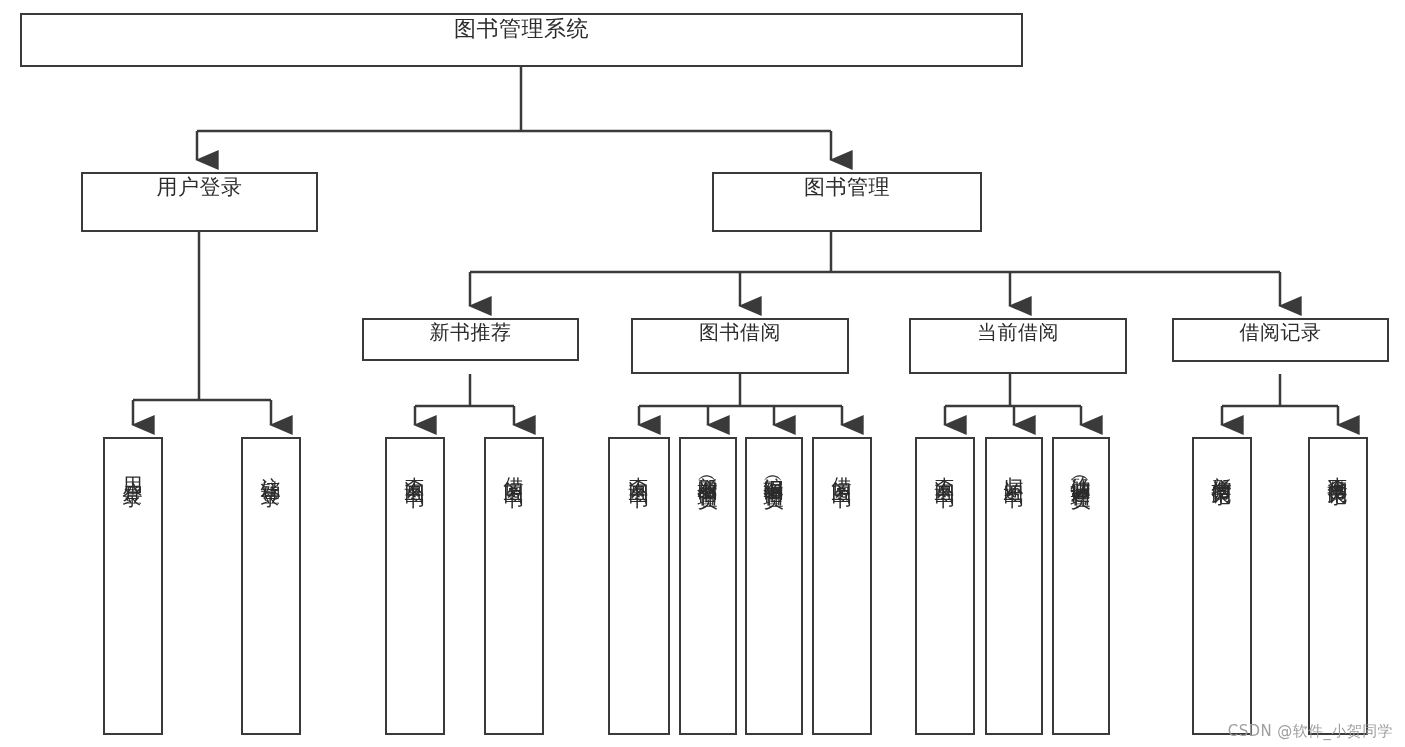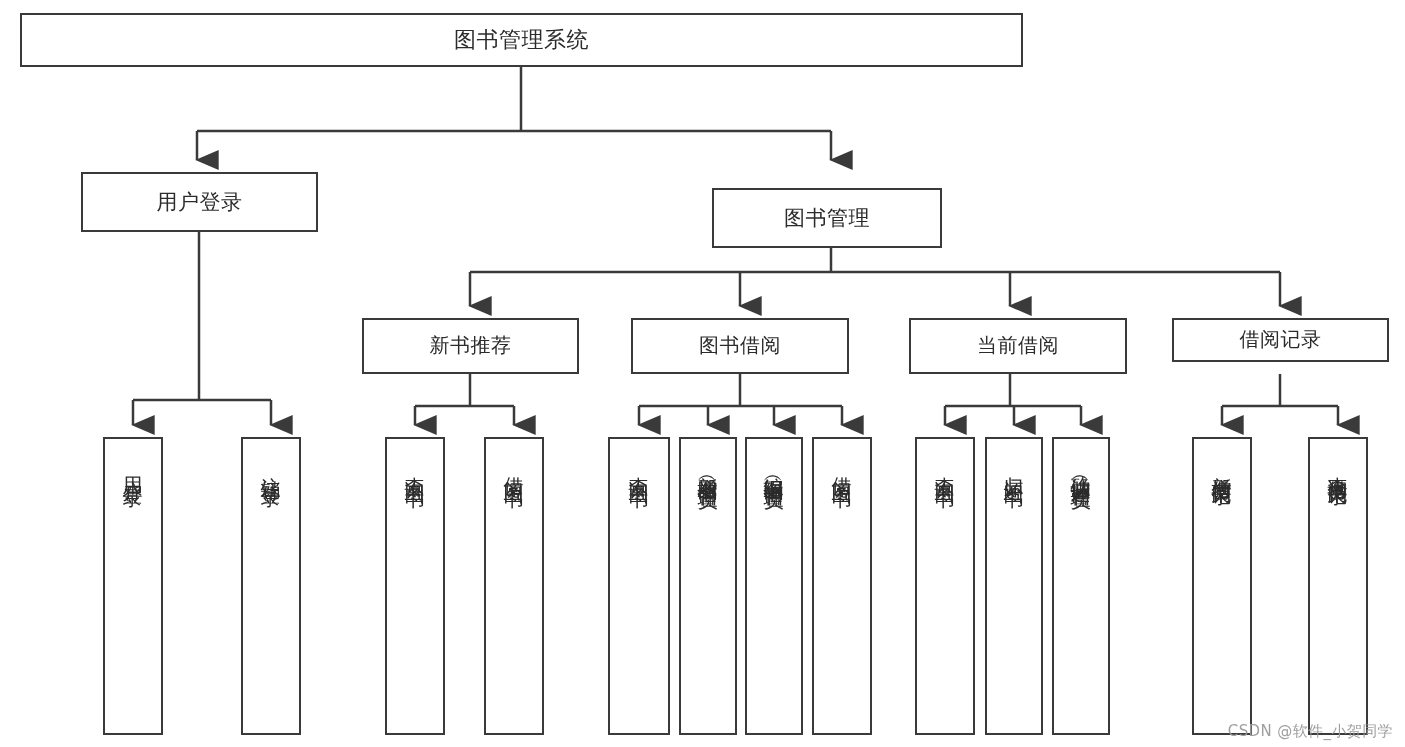--- a/index.html
+++ b/index.html
@@ -25,21 +25,21 @@
     width: 1405px;
     height: 747px;
     pointer-events: none;
   }
   .node {
     position: absolute;
     box-sizing: border-box;
     background: #ffffff;
     border: 2.5px solid #3a3a3a;
     display: flex;
-    align-items: center;
+    align-items: flex-start;
     justify-content: center;
     color: #2b2b2b;
     z-index: 2;
   }
   .node-label {
     display: block;
     line-height: 1.28;
     letter-spacing: 0.5px;
     white-space: nowrap;
   }
@@ -144,25 +144,25 @@
     </g>
   </svg>
 
   <div class="node horiz root" style="left:20px; top:13px; width:1003px; height:54px;">
     <span class="node-label">图书管理系统</span>
   </div>
 
   <div class="node horiz tier2" style="left:81px; top:172px; width:237px; height:60px;">
     <span class="node-label">用户登录</span>
   </div>
-  <div class="node horiz tier2" style="left:712px; top:188px; width:230px; height:60px;">
+  <div class="node horiz tier2" style="left:712px; top:172px; width:270px; height:60px;">
     <span class="node-label">图书管理</span>
   </div>
 
-  <div class="node horiz tier3" style="left:362px; top:318px; width:217px; height:56px;">
+  <div class="node horiz tier3" style="left:362px; top:318px; width:217px; height:43px;">
     <span class="node-label">新书推荐</span>
   </div>
   <div class="node horiz tier3" style="left:631px; top:318px; width:218px; height:56px;">
     <span class="node-label">图书借阅</span>
   </div>
   <div class="node horiz tier3" style="left:901px; top:318px; width:218px; height:56px;margin-left:8px;">
     <span class="node-label">当前借阅</span>
   </div>
   <div class="node horiz tier3" style="left:1172px; top:318px; width:217px; height:44px;">
     <span class="node-label">借阅记录</span>

